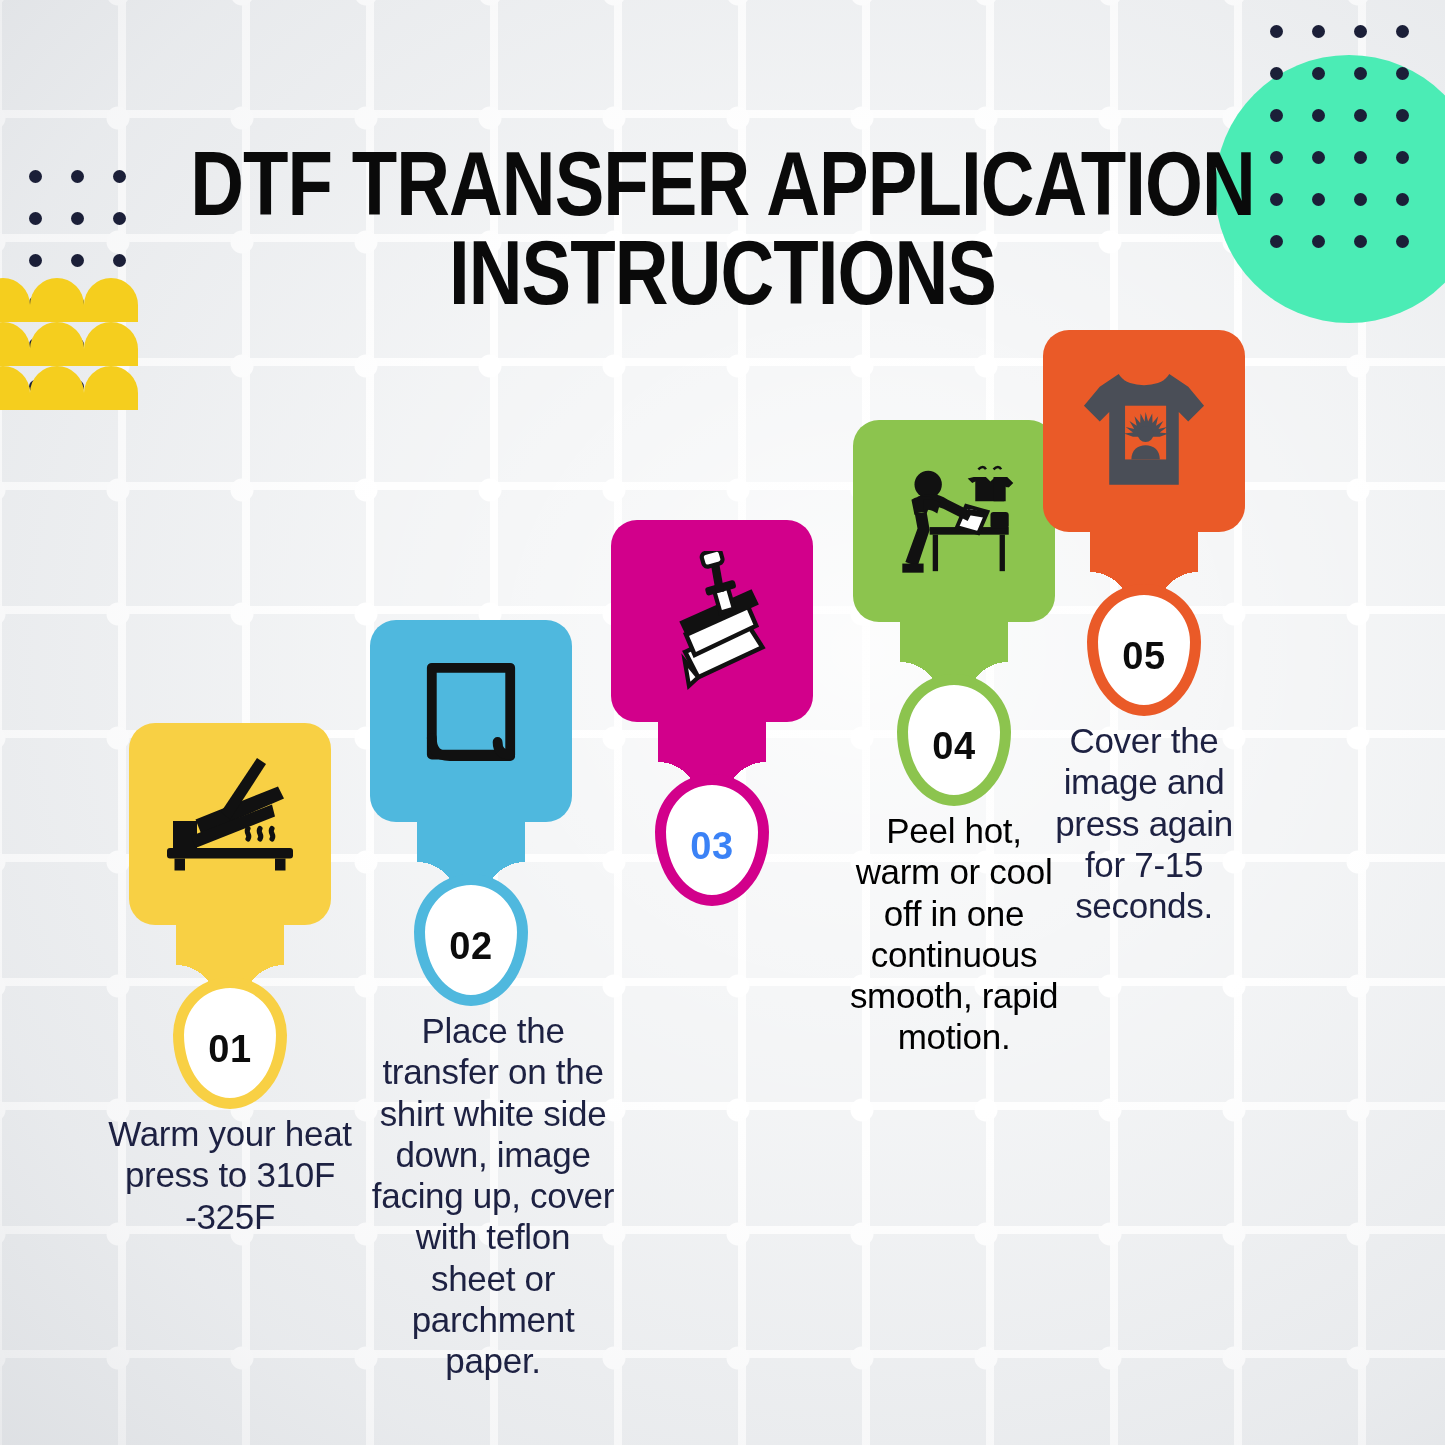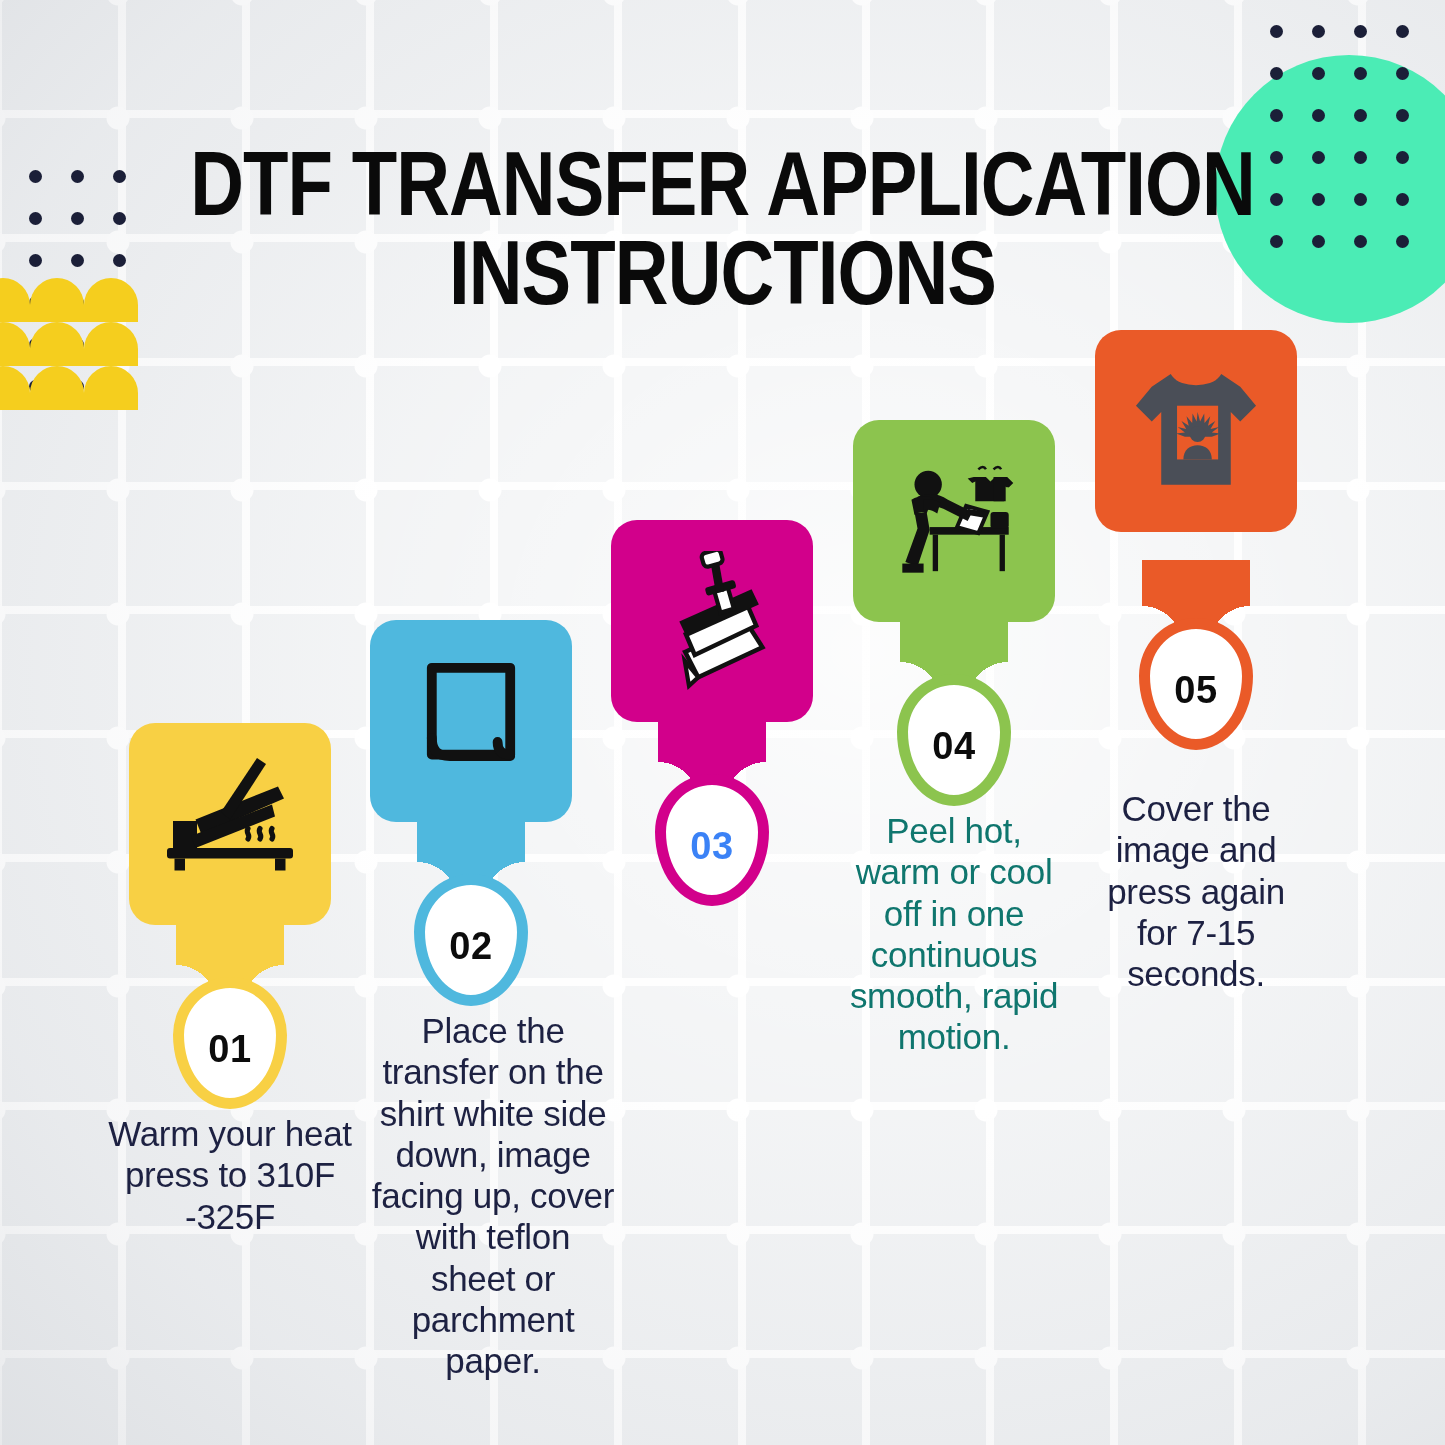--- a/index.html
+++ b/index.html
@@ -153,21 +153,21 @@
     color:#1d2142;
     font-family:"Liberation Sans", sans-serif;
     letter-spacing:-0.3px;
   }
 
   
   #step-1{ left:112px;  top:723px; }
   #step-2{ left:353px;  top:620px;justify-content:center; }
   #step-3{ left:594px;  top:520px; }
   #step-4{ left:836px;  top:420px; }
-  #step-5{ left:1078px; top:330px;gap:34px; }
+  #step-5{ left:1026px; top:330px; }
 
   #step-3 .desc, #step-4 .desc, #step-5 .desc { width:226px; }
 </style>
 <style>#step-1 .neck::before{background:radial-gradient(circle at 0% 100%, transparent 0 40px, #F8D044 40px);}#step-1 .neck::after{background:radial-gradient(circle at 100% 100%, transparent 0 40px, #F8D044 40px);}</style><style>#step-2 .neck::before{background:radial-gradient(circle at 0% 100%, transparent 0 40px, #4FB8DE 40px);}#step-2 .neck::after{background:radial-gradient(circle at 100% 100%, transparent 0 40px, #4FB8DE 40px);}</style><style>#step-3 .neck::before{background:radial-gradient(circle at 0% 100%, transparent 0 40px, #D2008B 40px);}#step-3 .neck::after{background:radial-gradient(circle at 100% 100%, transparent 0 40px, #D2008B 40px);}</style><style>#step-4 .neck::before{background:radial-gradient(circle at 0% 100%, transparent 0 40px, #8CC44E 40px);}#step-4 .neck::after{background:radial-gradient(circle at 100% 100%, transparent 0 40px, #8CC44E 40px);}</style><style>#step-5 .neck::before{background:radial-gradient(circle at 0% 100%, transparent 0 40px, #EA5A28 40px);}#step-5 .neck::after{background:radial-gradient(circle at 100% 100%, transparent 0 40px, #EA5A28 40px);}</style></head>
 <body>
 
 <div id="bg-grid"></div>
 <div id="bg-sheen"></div>
 
 <div class="deco" id="teal-circle" style="background: rgb(75, 236, 181);"></div>
@@ -341,21 +341,21 @@
           </g>
         </svg>
       </span>
     </div>
     <div class="connector">
       <div class="neck" style="background: rgb(140, 196, 78);"></div>
       <div class="ring" style="border: 11px solid rgb(140, 196, 78);">
         <span class="num" style="color: rgb(12, 12, 12); text-align: center;">04</span>
       </div>
     </div>
-    <p class="desc" style="color: #0f766e;">Peel hot, warm or cool off in one continuous smooth, rapid motion.</p>
+    <p class="desc" style="color: #000000;">Peel hot, warm or cool off in one continuous smooth, rapid motion.</p>
   </div>
 
   <div class="step" id="step-5">
     <div class="card" style="background: rgb(234, 90, 40);">
       <span>
         <svg width="158" height="158" viewBox="0 0 100 100">
           <g>
             <path d="M34 14 L22 22 L12 34 L22 44 L28 38 V84 H72 V38 L78 44 L88 34 L78 22 L66 14 C62 22 38 22 34 14 Z" fill="#4A4E57"></path>
             <path d="M36 15c4 7 24 7 28 0" fill="none" stroke="#EA5A28" stroke-width="1.6"></path>
             <rect x="38" y="34" width="26" height="34" fill="#EA5A28"></rect>

